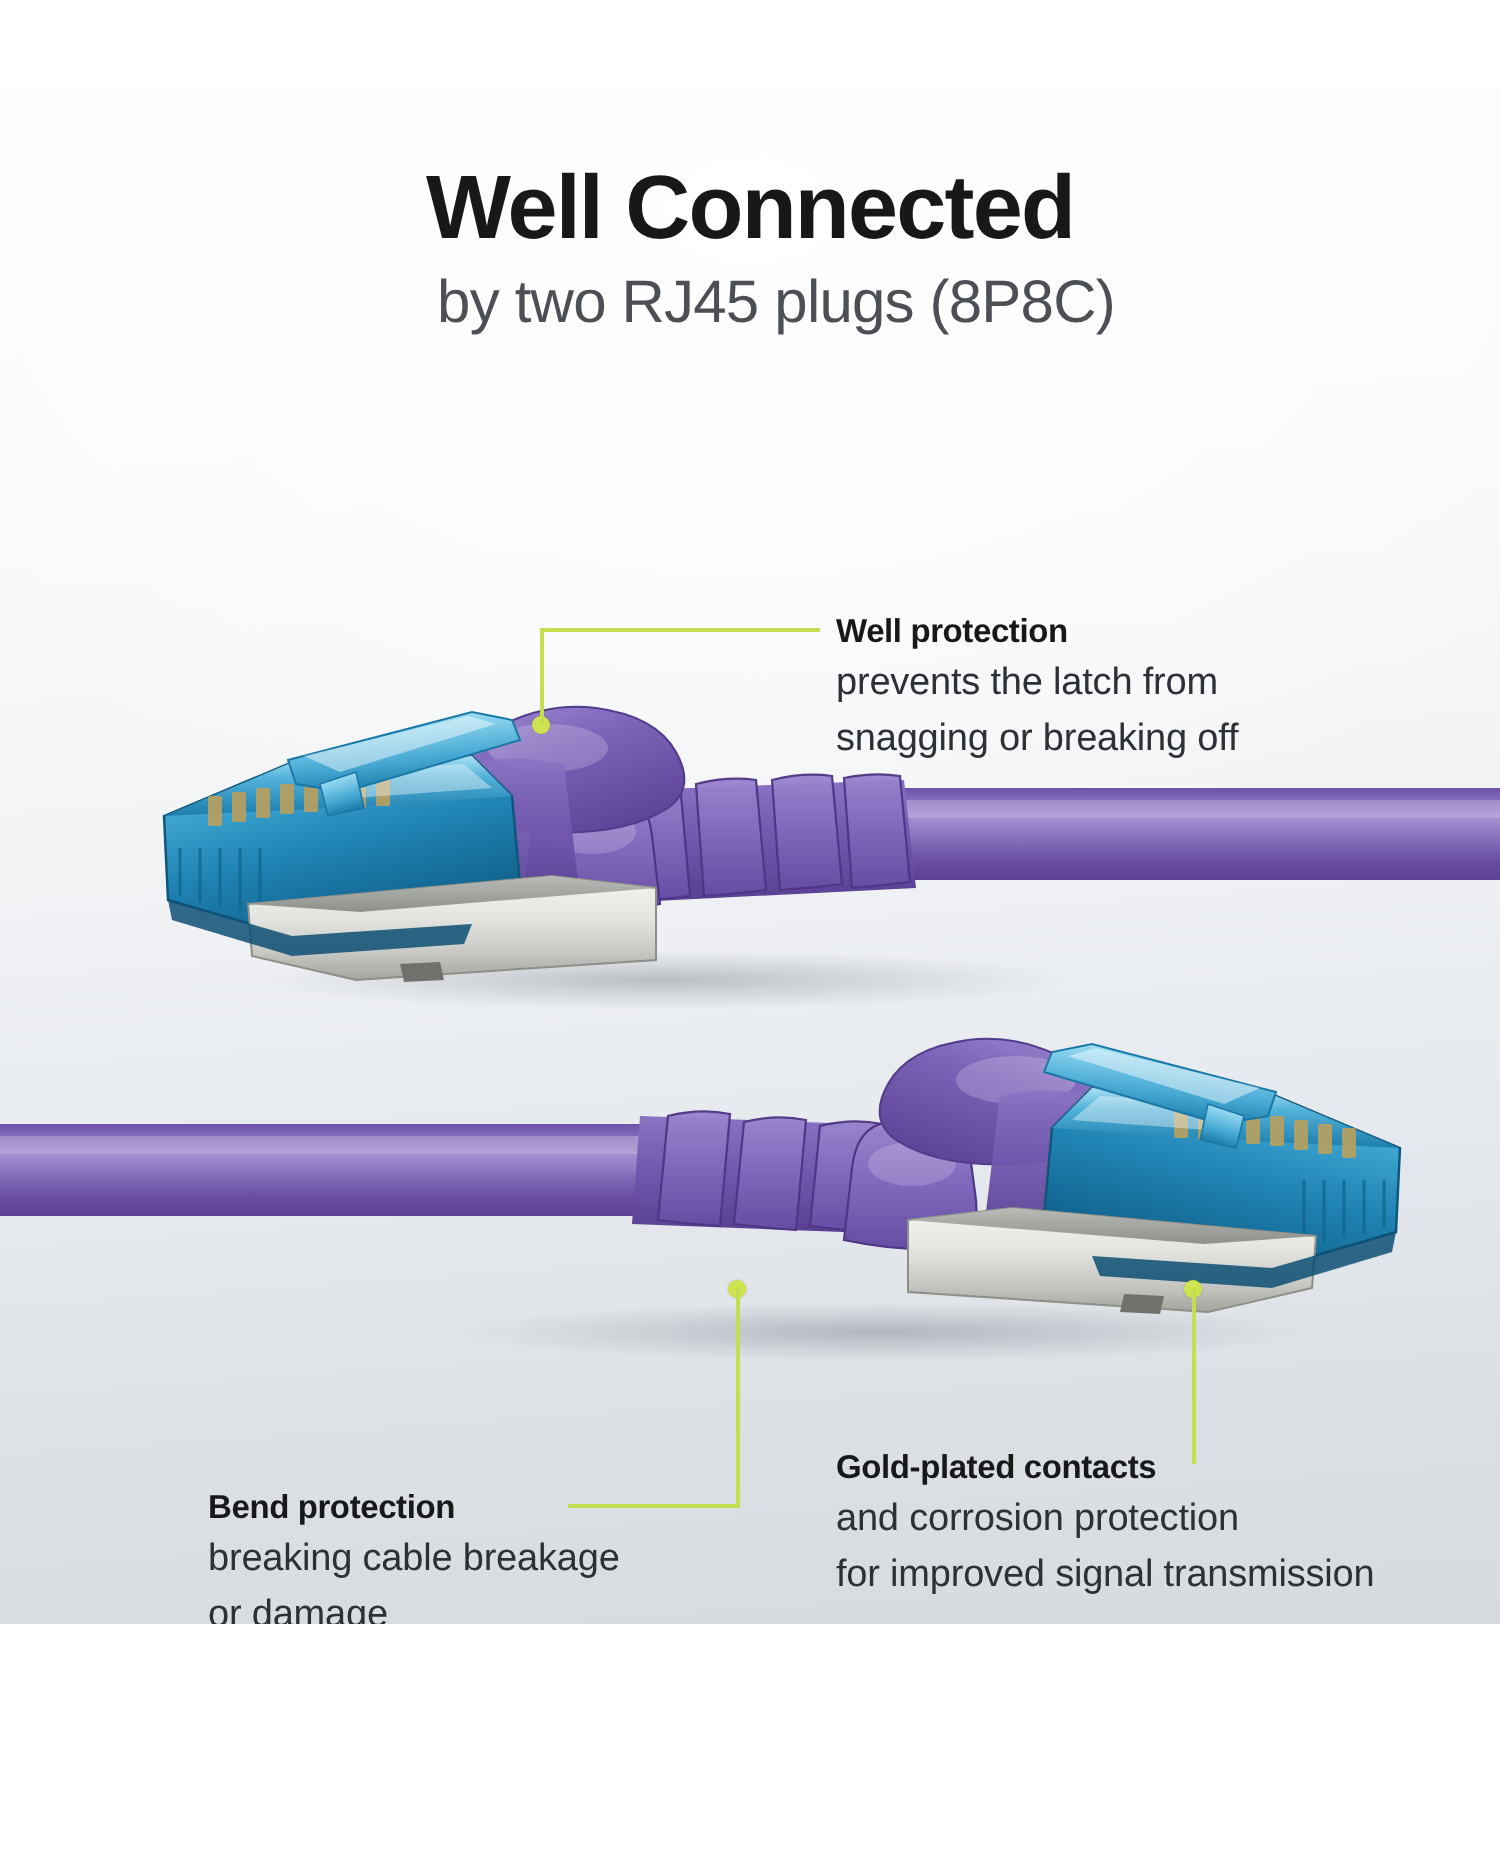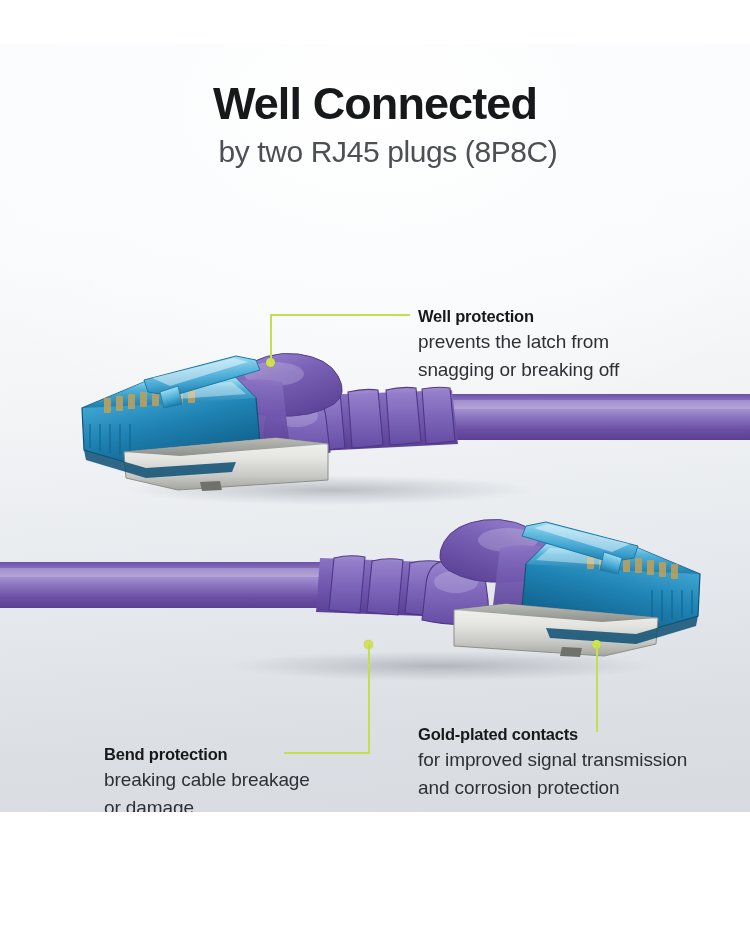--- a/index.html
+++ b/index.html
@@ -388,22 +388,22 @@
   </div>
 
   <div class="callout co-bend">
     <div class="callout-title">Bend protection</div>
     <div class="callout-body">breaking cable breakage</div>
     <div class="callout-body">or damage</div>
   </div>
 
   <div class="callout co-gold">
     <div class="callout-title">Gold-plated contacts</div>
+    <div class="callout-body">and corrosion protection</div>
     <div class="callout-body">for improved signal transmission</div>
-    <div class="callout-body">and corrosion protection</div>
   </div>
 
   <div class="logo">
     <svg width="150" height="46" viewBox="0 0 150 46">
 
       <path fill="#c3dc3c" d="M57,2 q24,0 32,12 q9,12 4,24 q-5,11 -20,13 q-9,1 -17,-1 l-16,8 l5,-13 q-12,-7 -14,-19 q-2,-13 8,-20 q7,-4 18,-4 z"></path>
 
       <g>
         <text x="0" y="33" font-family="'Liberation Sans', sans-serif" font-size="31" font-weight="bold" fill="#111214">g</text>
 

